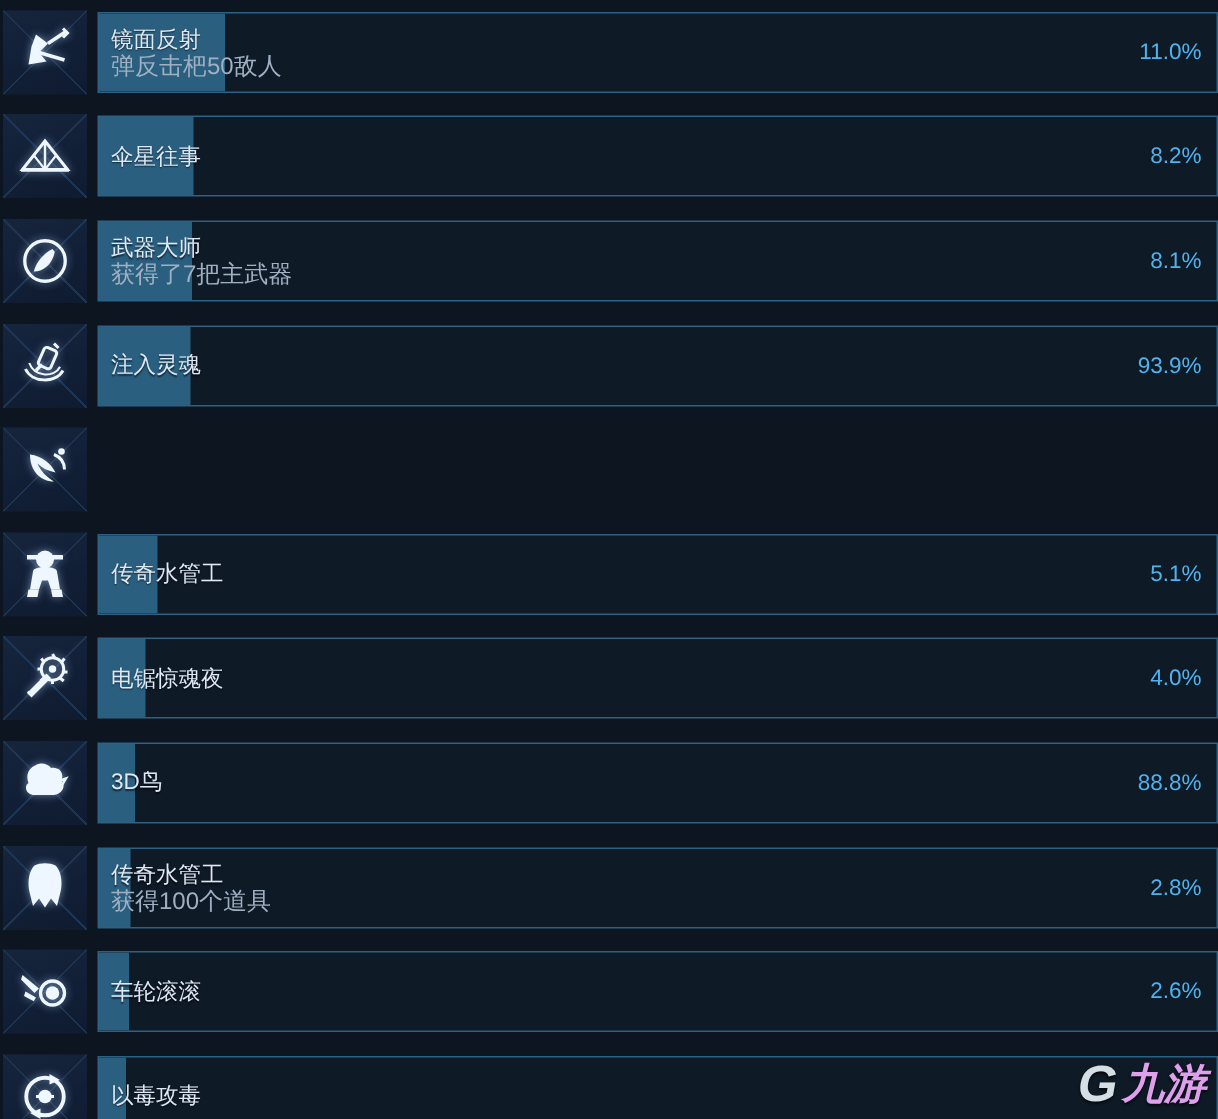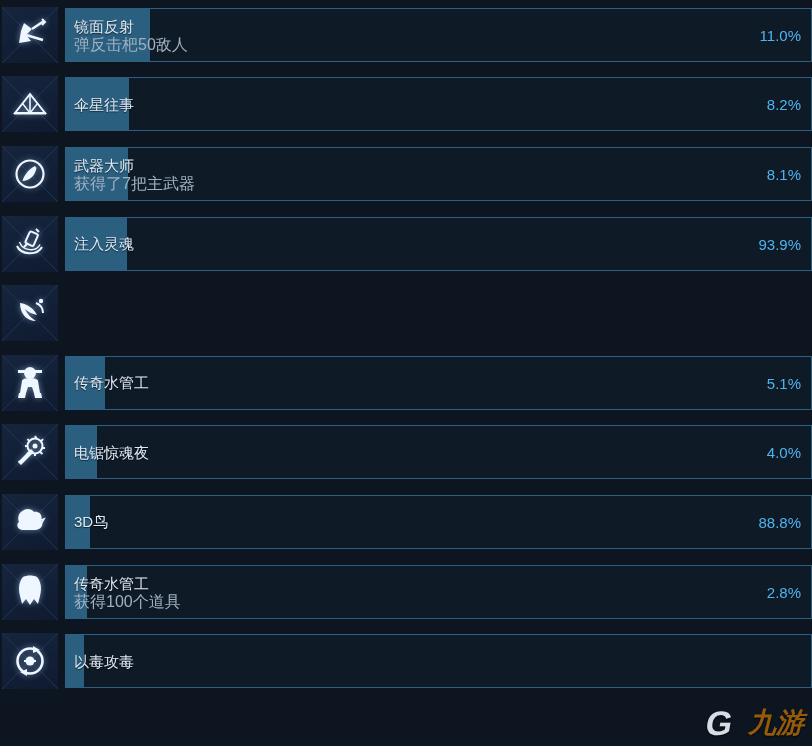--- a/index.html
+++ b/index.html
@@ -130,23 +130,23 @@
     font-weight: bold;
     color: #e6eef6;
     line-height: 34px;
     letter-spacing: -2px;
     transform: skewX(-10deg);
     text-shadow: 0 1px 2px rgba(0,0,0,0.8);
   }
   #watermark .wm-text {
     font-size: 28px;
     font-weight: bold;
-    color: #a16207;
+    color: #f0abfc;
     line-height: 30px;
-    margin-left: 18px;
+    margin-left: 5px;
     font-style: italic;
     text-shadow: 0 1px 2px rgba(0,0,0,0.8);
   }
 </style>
 </head>
 <body>
 
 <div id="achievement-list">
     <div class="ach-row">
       <div class="ach-icon">
@@ -293,20 +293,37 @@
         <div class="ach-text">
           <div class="ach-name">传奇水管工</div>
           <div class="ach-desc">获得100个道具</div>
         </div>
         <div class="ach-pct">2.8%</div>
       </div>
     </div>
     <div class="ach-row">
       <div class="ach-icon">
         <svg viewBox="0 0 40 40">
+          <circle cx="25" cy="21" r="8" stroke-width="2.2"></circle>
+          <circle class="solid" cx="25" cy="21" r="4.5"></circle>
+          <path class="solid" d="M5 9 L16 18 L13 21 L4 12 Z"></path>
+          <path class="solid" d="M7 20 L14 24 L12.5 26.5 L6 23 Z"></path>
+        </svg>
+      </div>
+      <div class="ach-bar">
+        <div class="ach-fill" style="width: 19.89px;"></div>
+        <div class="ach-text">
+          <div class="ach-name">车轮滚滚</div>
+        </div>
+        <div class="ach-pct">2.6%</div>
+      </div>
+    </div>
+    <div class="ach-row">
+      <div class="ach-icon">
+        <svg viewBox="0 0 40 40">
           <circle cx="20" cy="20" r="12.5" stroke-width="2.6"></circle>
           <circle class="solid" cx="20" cy="20" r="4.5"></circle>
           <path class="solid" d="M23 5 L30 9 L23 12 Z"></path>
           <path class="solid" d="M17 35 L10 31 L17 28 Z"></path>
           <path d="M14 20 L26 20" stroke-width="2"></path>
         </svg>
       </div>
       <div class="ach-bar">
         <div class="ach-fill" style="width: 18.36px;"></div>
         <div class="ach-text">

